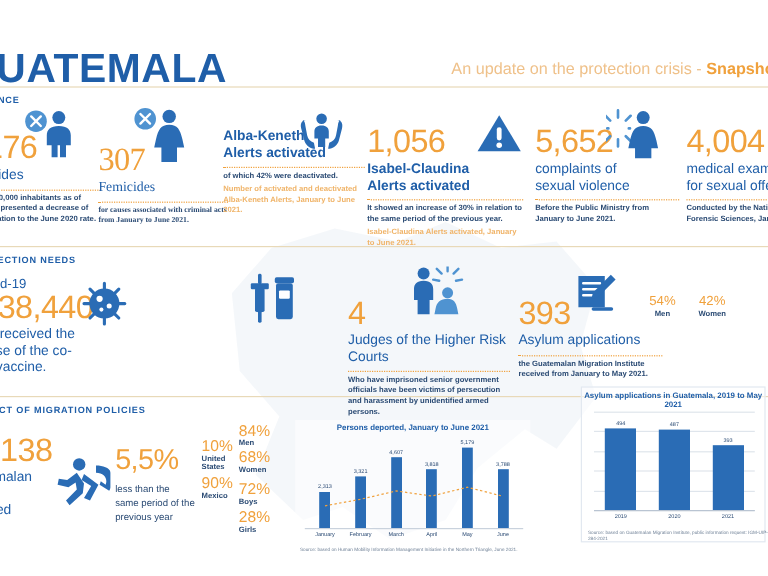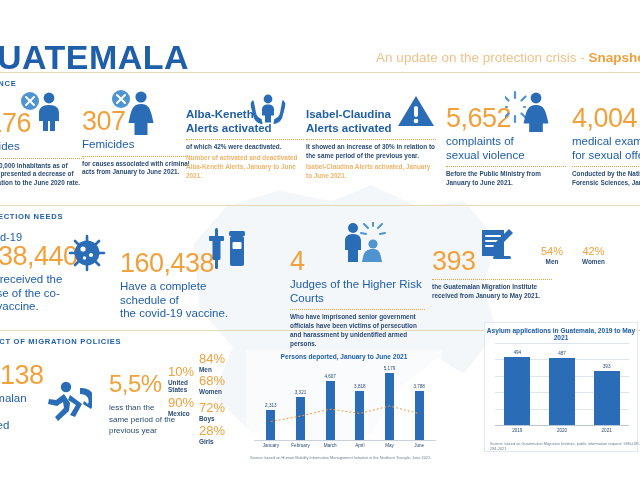--- a/index.html
+++ b/index.html
@@ -105,21 +105,21 @@
     <div class="dots"></div>
     <div class="note">16.4 per 100,000 inhabitants as of June 2021, presented a decrease of 6.6% in relation to the June 2020 rate.</div>
   </div>
   <svg class="icon" style="left:18px;top:90px;" width="46" height="42" viewBox="0 0 46 42">
     <circle cx="12" cy="11" r="9" fill="#4f93d1"></circle>
     <path d="M8 7 l8 8 M16 7 l-8 8" stroke="#fff" stroke-width="2" stroke-linecap="round"></path>
     <circle cx="31" cy="8" r="5.4" fill="#2a6cb5"></circle>
     <path d="M31 15 c-7 0 -10 3 -10 8 l0 8 h4 l0 10 h5 l0-10 h2 l0 10 h5 l0-10 h4 l0-8 c0-5 -3-8 -10-8 z" fill="#2a6cb5"></path>
   </svg>
 
-  <div class="stat" style="left:82px;top:108px;width:108px;">
+  <div class="stat" style="left:82px;top:120px;width:108px;font-family:Liberation Serif, serif;">
     <div class="big">307</div>
     <div class="head">Femicides</div>
     <div class="dots"></div>
     <div class="note">for causes associated with criminal acts from January to June 2021.</div>
   </div>
   <svg class="icon" style="left:110px;top:88px;" width="50" height="48" viewBox="0 0 50 48">
     <circle cx="11" cy="11" r="9" fill="#4f93d1"></circle>
     <path d="M7 7 l8 8 M15 7 l-8 8" stroke="#fff" stroke-width="2" stroke-linecap="round"></path>
     <circle cx="31" cy="9" r="5.6" fill="#2a6cb5"></circle>
     <path d="M31 16 c-7 0 -9 4 -11 12 l-1.5 7 h6 l0 12 h13 l0-12 h6 l-1.5-7 c-2-8 -4-12 -11-12 z" fill="#2a6cb5"></path>
@@ -133,20 +133,21 @@
     <div class="note orange" style="margin-top:2px;">Number of activated and deactivated Alba-Keneth Alerts, January to June 2021.</div>
   </div>
   <svg class="icon" style="left:246px;top:92px;" width="44" height="36" viewBox="0 0 44 36">
     <circle cx="22" cy="7" r="4.4" fill="#2a6cb5"></circle>
     <path d="M22 12.5 c-4 0 -6 2 -6 5 l0 6 h3 l0 7 h6 l0-7 h3 l0-6 c0-3 -2-5 -6-5 z" fill="#2a6cb5"></path>
     <path d="M9 8 c-3.5 0 -5 3 -4 7 l2.6 10 c1 4 5 7 9 7 l-1-5 c-3 -1 -5-3 -5.6-6 l-1.5-8 c-.3-3 -1-5 -2.5-5 z" fill="#2a6cb5"></path>
     <path d="M35 8 c3.5 0 5 3 4 7 l-2.6 10 c-1 4 -5 7 -9 7 l1-5 c3 -1 5-3 5.6-6 l1.5-8 c.3-3 1-5 2.5-5 z" fill="#2a6cb5"></path>
   </svg>
 
   <div class="stat" style="left:306px;top:105px;width:130px;">
+    <div class="big">1,056</div>
     <div class="head" style="white-space:pre-line;font-weight:bold;">Isabel-Claudina
 Alerts activated</div>
     <div class="dots"></div>
     <div class="note">It showed an increase of 30% in relation to the same period of the previous year.</div>
     <div class="note orange" style="margin-top:2px;">Isabel-Claudina Alerts activated, January to June 2021.</div>
   </div>
   <svg class="icon" style="left:396px;top:94px;" width="40" height="36" viewBox="0 0 40 36">
     <path d="M20 2 L38 32 L2 32 Z" fill="#2a6cb5" rx="3"></path>
     <rect x="18" y="12" width="4" height="11" rx="2" fill="#fff"></rect>
     <circle cx="20" cy="27" r="2.3" fill="#fff"></circle>
@@ -189,26 +190,20 @@
   <svg class="icon" style="left:66px;top:232px;" width="42" height="42" viewBox="0 0 42 42">
     <g stroke="#2a6cb5" stroke-width="2.6" stroke-linecap="round">
       <path d="M21 4 v5 M21 33 v5 M4 21 h5 M33 21 h5 M9 9 l3.5 3.5 M29.5 29.5 l3.5 3.5 M33 9 l-3.5 3.5 M12.5 29.5 l-3.5 3.5"></path>
     </g>
     <circle cx="21" cy="21" r="12.5" fill="#2a6cb5"></circle>
     <circle cx="17" cy="17" r="2.6" fill="#fff"></circle>
     <circle cx="25" cy="23" r="2.1" fill="#fff"></circle>
     <circle cx="18.5" cy="26" r="1.7" fill="#fff"></circle>
   </svg>
 
-  <div class="stat" style="left:120px;top:250px;width:140px;">
-    <div class="big">160,438</div>
-    <div class="head" style="white-space:pre-line;">Have a complete
-schedule of
-the covid-19 vaccine.</div>
-  </div>
   <svg class="icon" style="left:203px;top:228px;" width="48" height="42" viewBox="0 0 48 42">
     <g fill="#2a6cb5">
       <rect x="12" y="0" width="3" height="9" rx="1.5"></rect>
       <rect x="6" y="8" width="15" height="5" rx="1"></rect>
       <rect x="9.5" y="12" width="8" height="20" rx="1.5"></rect>
       <rect x="12" y="31" width="3" height="10" rx="1.2"></rect>
       <rect x="26" y="3" width="16" height="5" rx="1.5"></rect>
       <rect x="27" y="8" width="14" height="30" rx="2"></rect>
     </g>
     <rect x="29.5" y="14" width="9" height="7" rx="1" fill="#fff"></rect>
@@ -226,20 +221,21 @@
     <path d="M13 12 c-6 0 -8 3 -8 7 l0 9 h3 l0 12 h10 l0-12 h3 l0-9 c0-4 -2-7 -8-7 z" fill="#2a6cb5"></path>
     <circle cx="33" cy="22" r="4.6" fill="#4f93d1"></circle>
     <path d="M33 27 c-6 0 -9 3 -10 8 l-1 5 h20 l-1-5 c-1-5 -3-8 -8-8 z" fill="#4f93d1"></path>
     <g stroke="#4f93d1" stroke-width="2" stroke-linecap="round">
       <path d="M28 6 l-4 -4 M33 4 l0 -4 M38 6 l4 -4 M26 12 l-5 -1 M40 12 l5 -1"></path>
     </g>
   </svg>
 
   <div class="stat" style="left:432px;top:248px;width:120px;">
     <div class="big">393</div>
+    <div class="head">Asylum applications</div>
     <div class="dots"></div>
     <div class="note">the Guatemalan Migration Institute received from January to May 2021.</div>
   </div>
   <svg class="icon" style="left:479px;top:228px;" width="36" height="34" viewBox="0 0 36 34">
     <path d="M3 2 h22 l0 26 h-22 z" fill="#2a6cb5"></path>
     <g stroke="#fff" stroke-width="2" stroke-linecap="round">
       <path d="M7 8 h14 M7 13 h14 M7 18 h9"></path>
     </g>
     <path d="M30 1 l4 4 l-15 15 l-5 1 l1 -5 z" fill="#2a6cb5"></path>
     <rect x="14" y="28" width="18" height="3" rx="1.5" fill="#2a6cb5"></rect>
@@ -263,21 +259,21 @@
 people
 deported</div>
   </div>
   <svg class="icon" style="left:44px;top:380px;" width="48" height="46" viewBox="0 0 48 46">
     <circle cx="22" cy="7" r="5.2" fill="#2a6cb5"></circle>
     <path d="M20 14 l-8 6 l-7 -1 l-1 5 l9 2 l6 -4 l1 6 l-9 9 l3 4 l11 -10 l1 -8 z" fill="#2a6cb5"></path>
     <path d="M24 20 l8 5 l-6 10 l5 2 l7 -13 l-12 -9 z" fill="#2a6cb5"></path>
     <path d="M36 14 c7 0 10 5 8 10 l-4 -3 l-1 3 l8 5 l5 -9 l-3 -1 c1 -8 -5 -11 -13 -11 z" fill="#2a6cb5"></path>
   </svg>
 
-  <div class="stat" style="left:109px;top:372px;width:92px;">
+  <div class="stat" style="left:96px;top:372px;width:92px;">
     <div class="big sm">5,5%</div>
     <div style="font-size:8px;color:#2b4b74;line-height:1.45;margin-top:6px;white-space:pre-line;">less than the
 same period of the
 previous year</div>
   </div>
 
   <div class="pct" style="left:168px;top:365px;">
     <div class="v">10%</div>
     <div class="l" style="white-space:pre-line;">United
 States</div>

